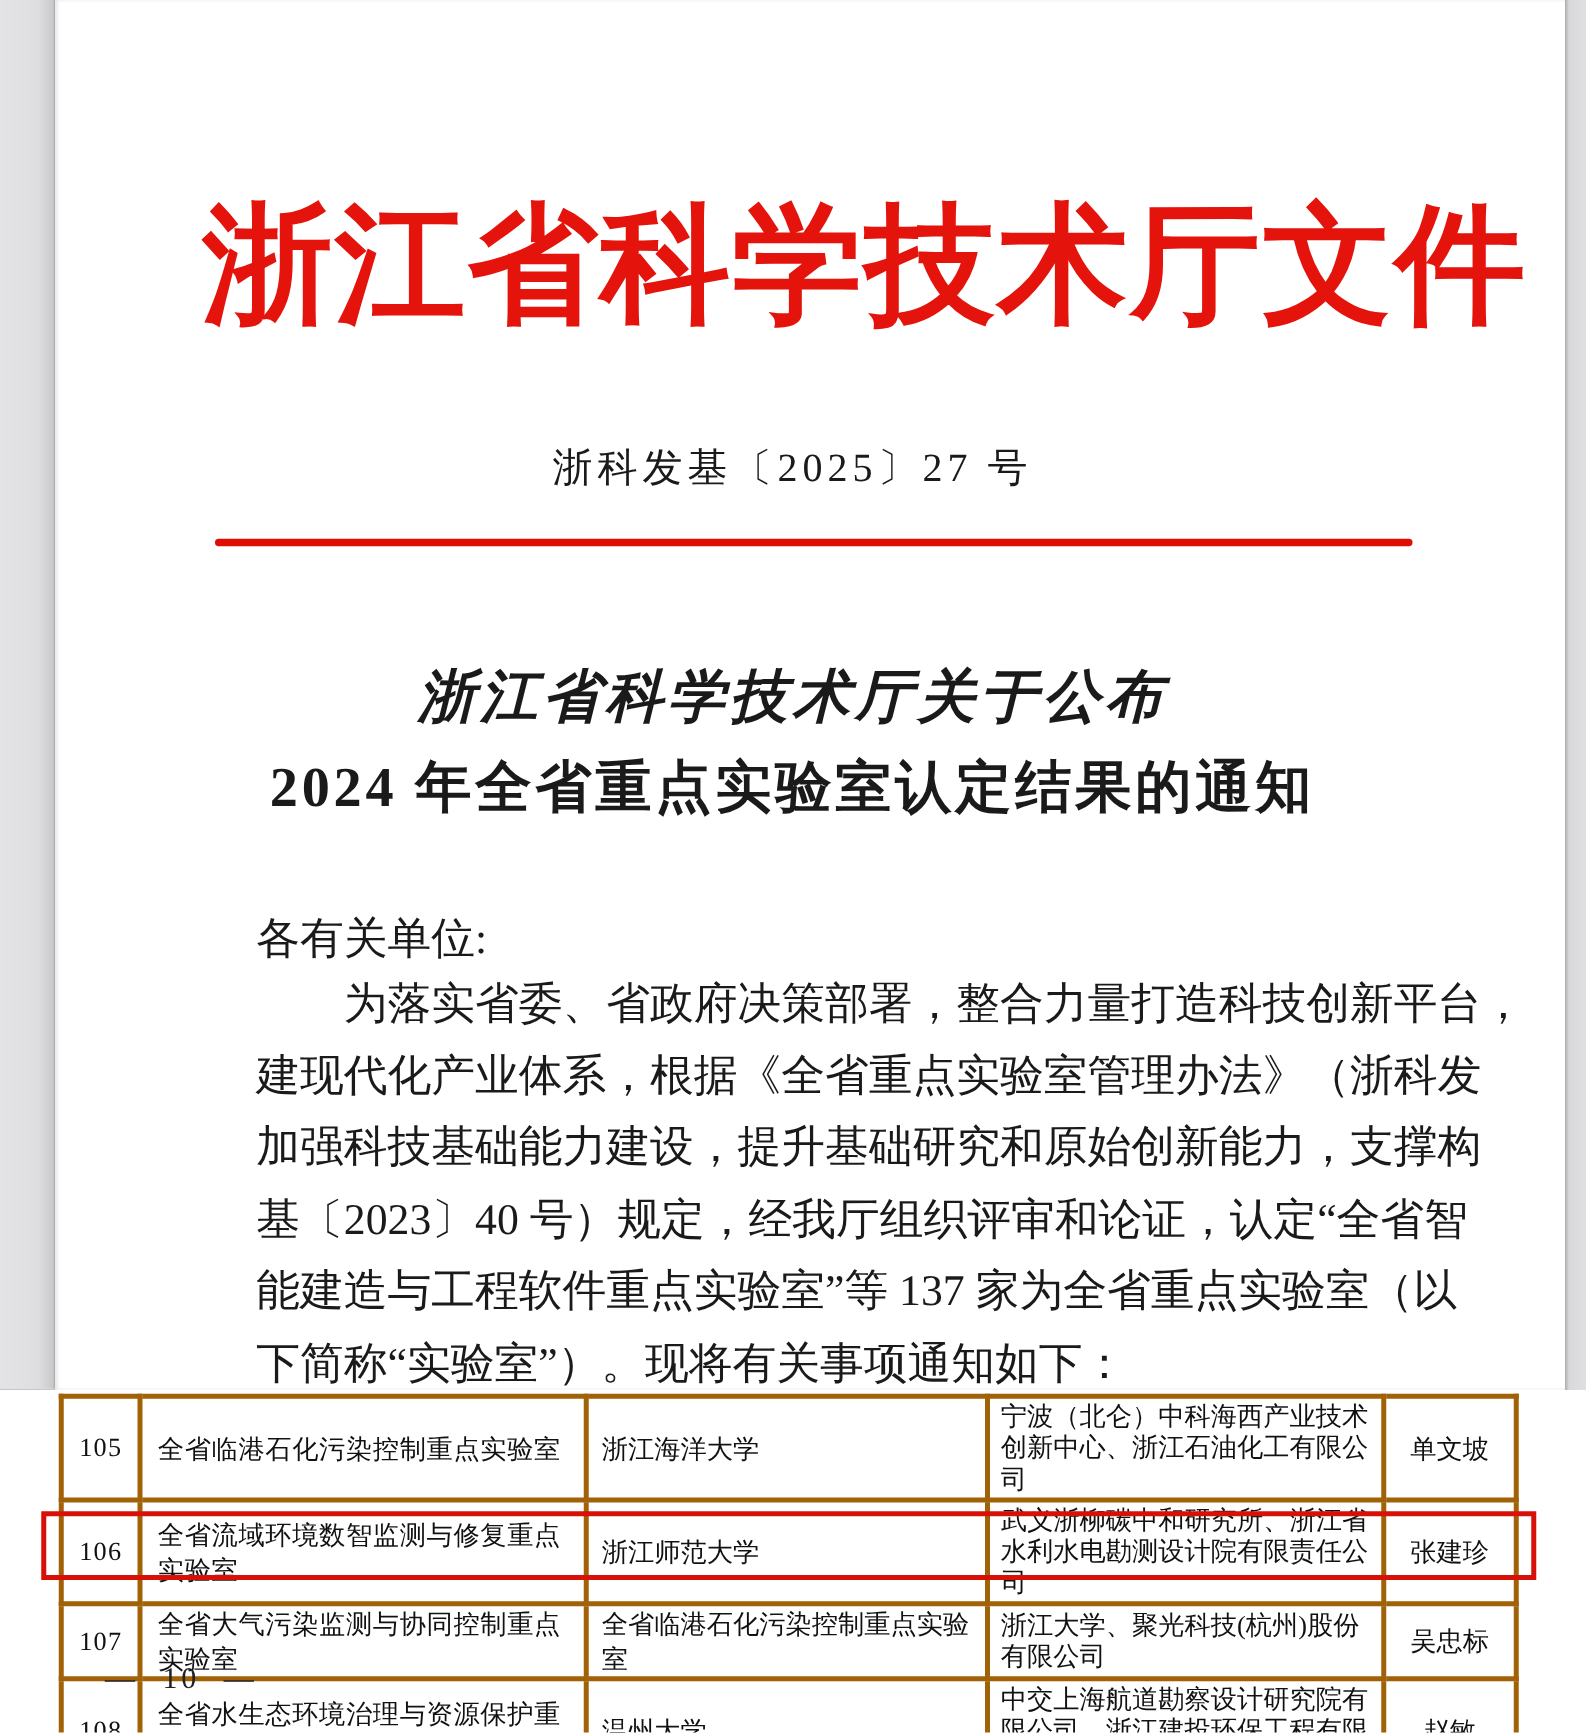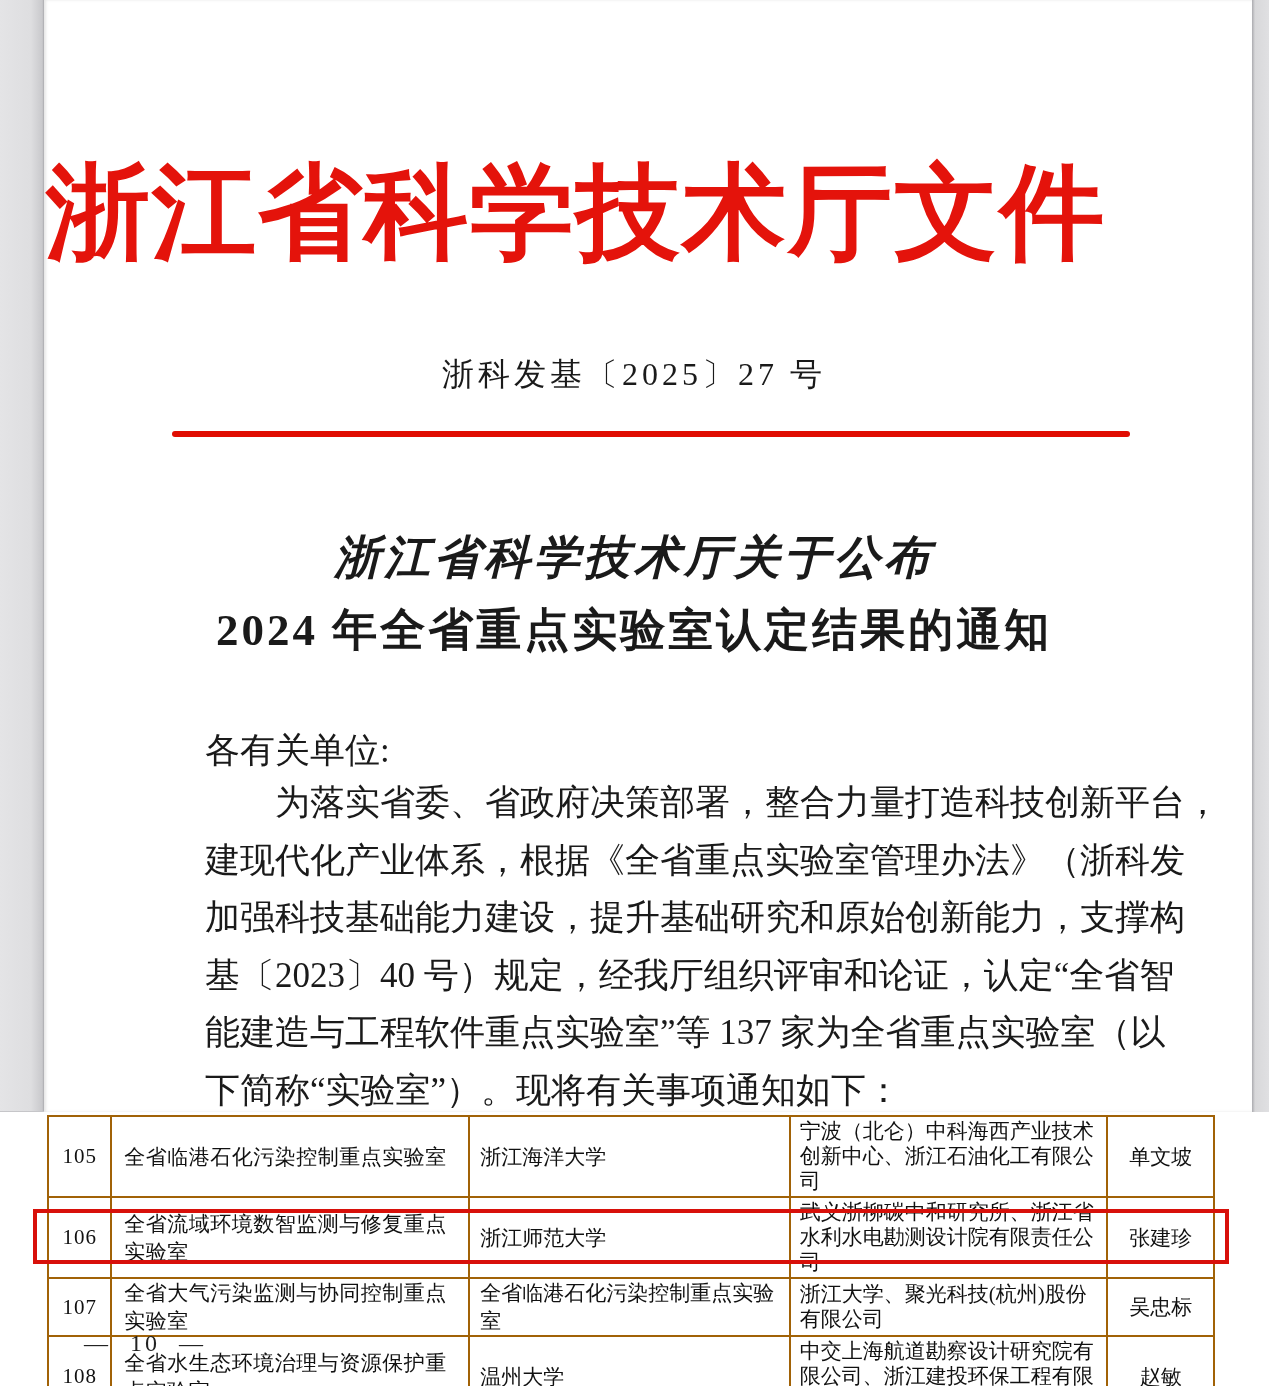--- a/index.html
+++ b/index.html
@@ -16,21 +16,21 @@
   }
   .gray-right {
     position:absolute; right:0; top:0; width:17px; height:1123px;
     background:linear-gradient(to right,#ababaf 0%,#d8d8da 18%,#e0e0e2 100%);
   }
   .page-upper {
     position:absolute; left:44px; top:0; width:1208px; height:1112px; background:#ffffff;
     box-shadow:2px 0 3px rgba(0,0,0,0.10) inset;
   }
   .banner {
-    position:absolute; left:46px; top:138px; width:1176px; text-align:left;
+    position:absolute; left:46px; top:138px; width:1176px; text-align:right;
     font-size:104px; font-weight:bold; letter-spacing:2px; line-height:150px;
     white-space:nowrap;
   }
   .docnum {
     position:absolute; left:46px; top:352px; width:1176px; text-align:center;
     font-size:32px; letter-spacing:4px; line-height:44px;
   }
   .redline { position:absolute; left:172px; top:431px; width:958px; height:6px; border-radius:3px; }
   .title1 {
     position:absolute; left:46px; top:528px; width:1176px; text-align:center;
@@ -46,21 +46,21 @@
     height:57.5px; line-height:46px; white-space:nowrap;
     text-align:justify; text-align-last:justify;
   }
   .body-line.indent { padding-left:70px; }
   .body-line.last { text-align-last:left; }
 
   
   .lower { position:absolute; left:0; top:1112px; width:1269px; height:274px; background:#ffffff; }
   table.results { position:absolute; left:47px; top:3px; width:1168px; border-collapse:collapse; table-layout:fixed; }
   table.results td {
-    border:2px solid #a16207; height:49px; font-size:21px; color:#111;
+    border:4px solid #a16207; height:49px; font-size:21px; color:#111;
     vertical-align:middle; overflow:hidden;
   }
   td.c-no { width:63px; text-align:center; letter-spacing:1px; }
   td.c-lab { width:356px; padding-left:12px; letter-spacing:0.5px; }
   td.c-inst { width:319px; padding-left:10px; }
   td.c-part { width:316px; padding:2px 6px 2px 9px; font-size:20px; line-height:25px; }
   td.c-person { width:106px; text-align:center; font-size:22px; }
   .hlbox {
     position:absolute; left:33px; top:97px; width:1196px; height:55px;
     border:4px solid #d8100a; background:transparent; pointer-events:none;

